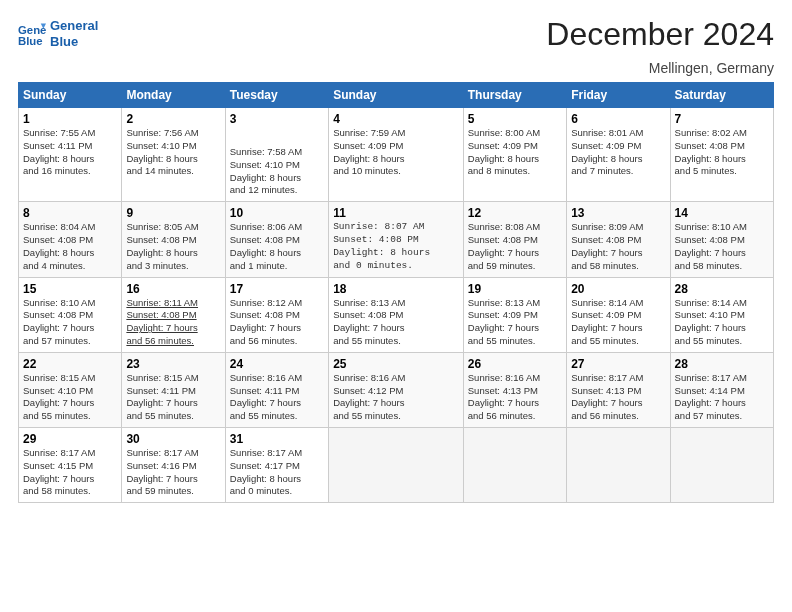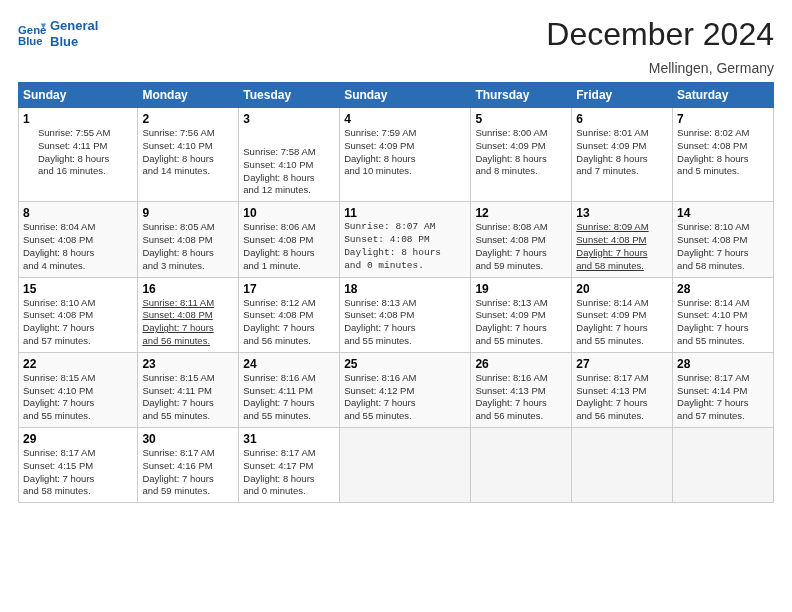--- a/index.html
+++ b/index.html
@@ -124,21 +124,21 @@
         <th>Sunday</th>
         <th>Thursday</th>
         <th>Friday</th>
         <th>Saturday</th>
       </tr>
     </thead>
     <tbody id="calendar-body">
     <tr>
           <td>
             <span class="day-num">1</span>
-            <div class="day-info" style="white-space: pre-line; margin-left: 15px;">Sunrise: 7:55 AM
+            <div class="day-info" style="white-space: pre-line;">Sunrise: 7:55 AM
 Sunset: 4:11 PM
 Daylight: 8 hours
 and 16 minutes.</div>
           </td>
           <td>
             <span class="day-num">2</span>
             <div class="day-info" style="white-space: pre-line;">Sunrise: 7:56 AM
 Sunset: 4:10 PM
 Daylight: 8 hours
 and 14 minutes.</div>
@@ -210,21 +210,21 @@
           </td>
           <td>
             <span class="day-num">12</span>
             <div class="day-info" style="white-space: pre-line;">Sunrise: 8:08 AM
 Sunset: 4:08 PM
 Daylight: 7 hours
 and 59 minutes.</div>
           </td>
           <td>
             <span class="day-num">13</span>
-            <div class="day-info" style="white-space: pre-line; text-decoration: underline;">Sunrise: 8:09 AM
+            <div class="day-info" style="white-space: pre-line;">Sunrise: 8:09 AM
 Sunset: 4:08 PM
 Daylight: 7 hours
 and 58 minutes.</div>
           </td>
           <td>
             <span class="day-num">14</span>
             <div class="day-info" style="white-space: pre-line;">Sunrise: 8:10 AM
 Sunset: 4:08 PM
 Daylight: 7 hours
 and 58 minutes.</div>

